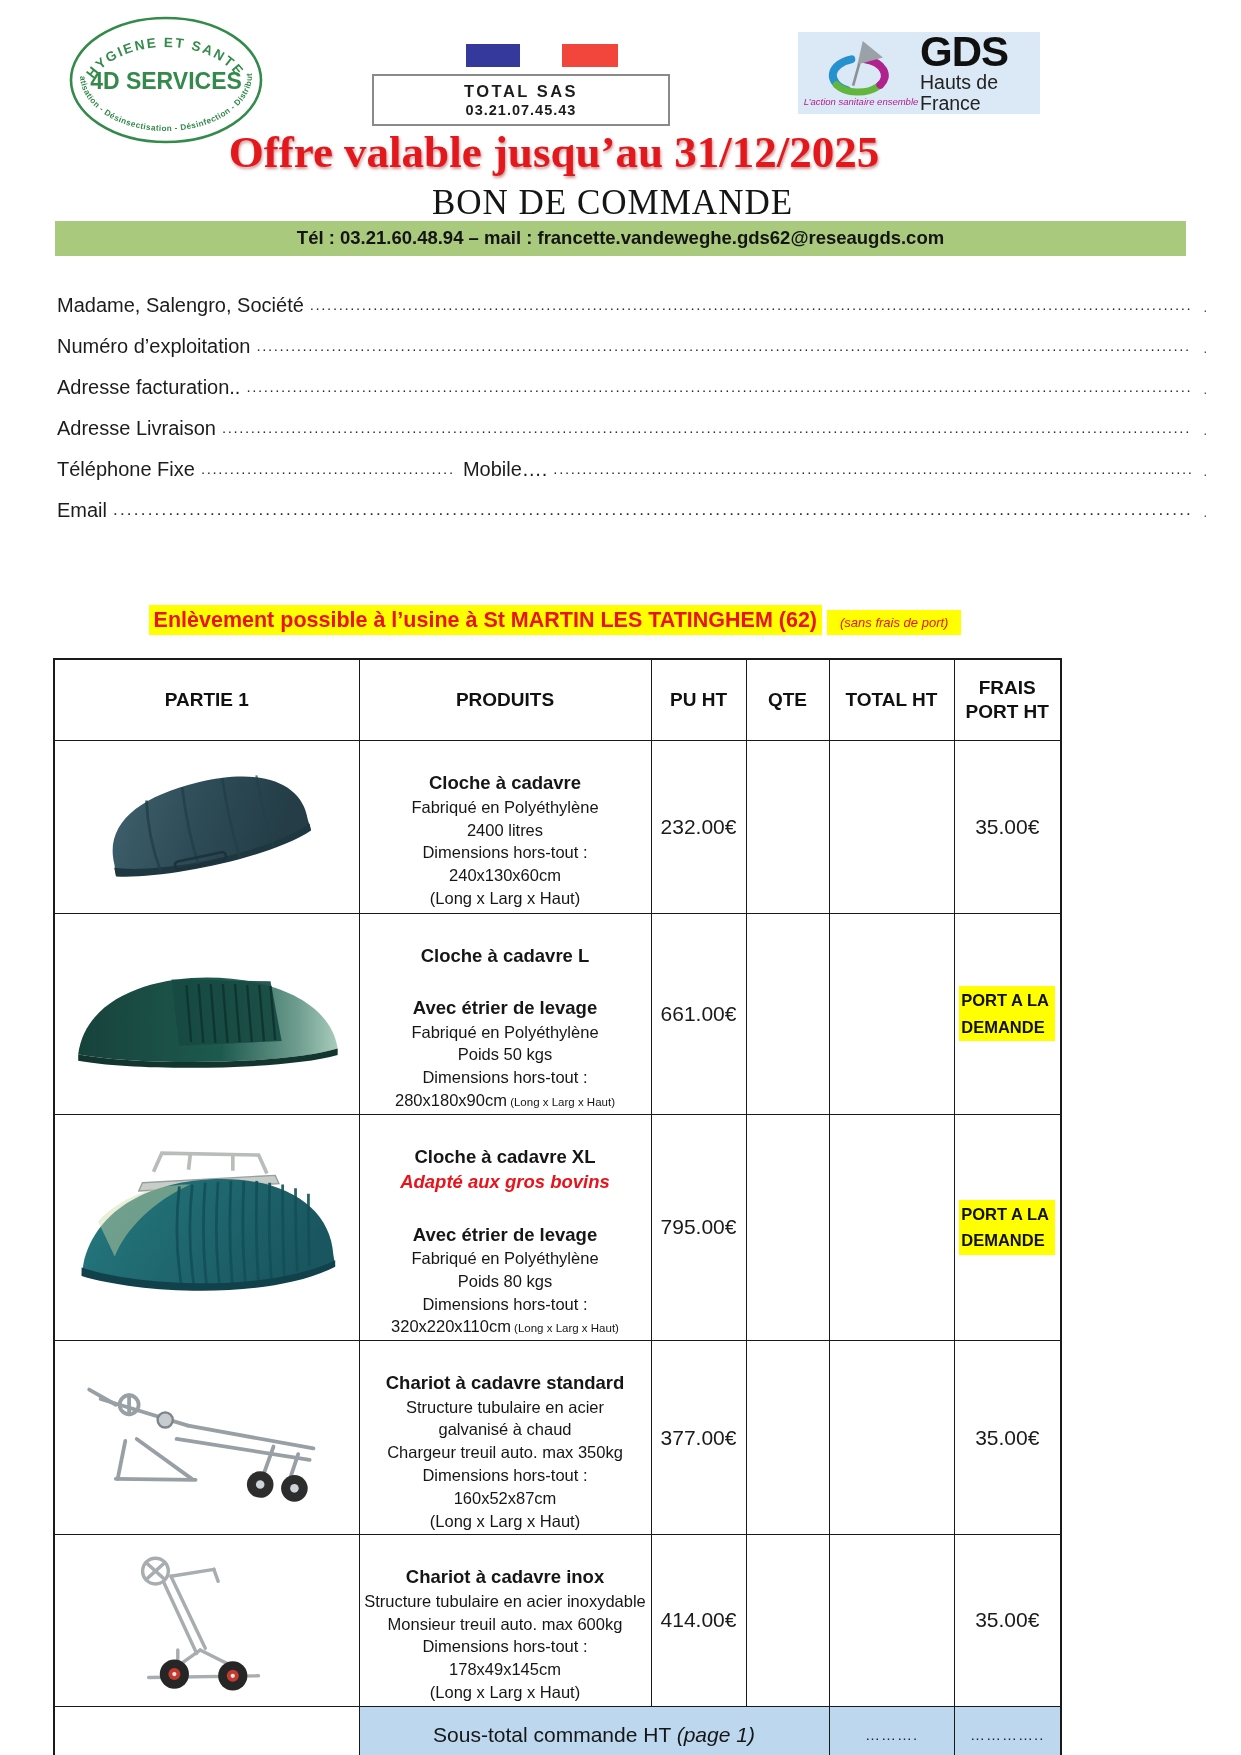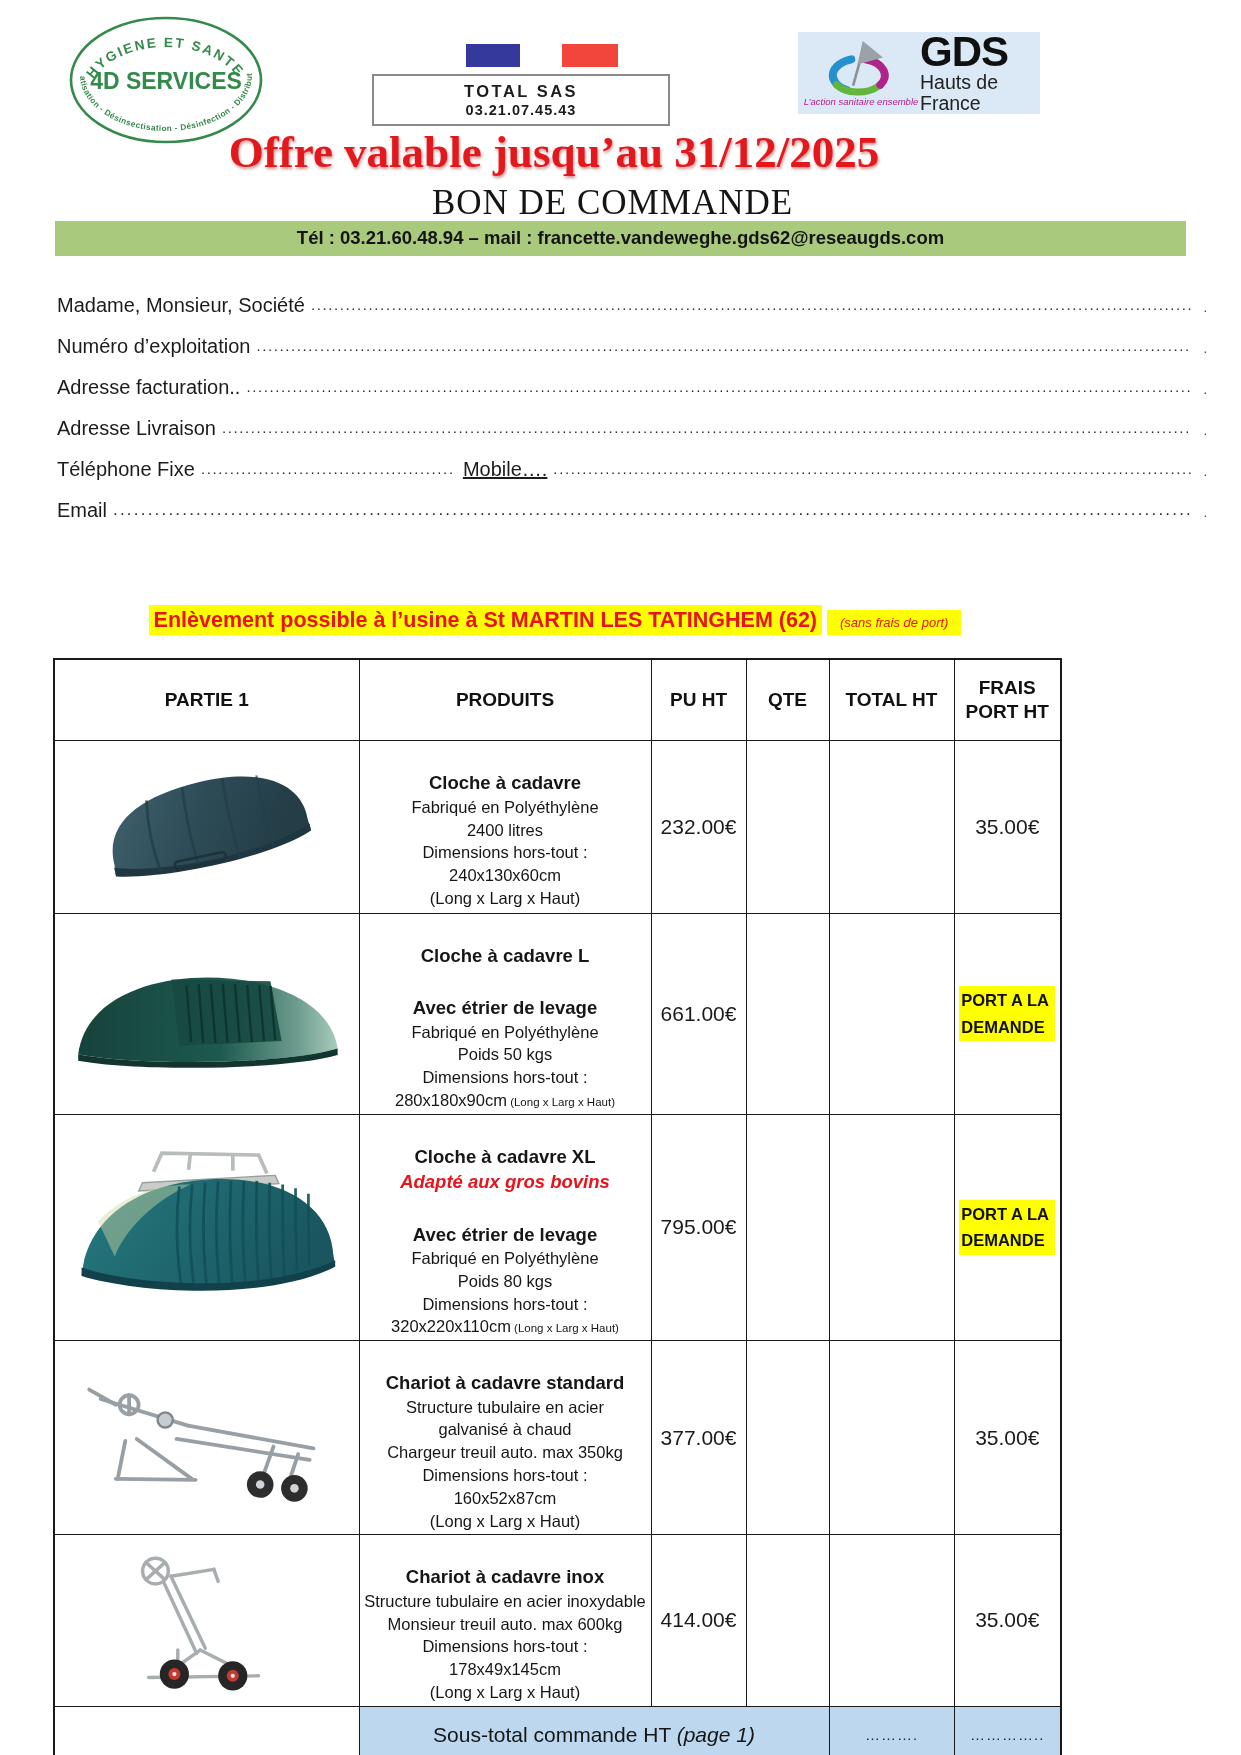--- a/index.html
+++ b/index.html
@@ -112,21 +112,21 @@
 
 <div class="abs offer-title">Offre valable jusqu’au 31/12/2025</div>
 <div class="abs doc-title">BON DE COMMANDE</div>
 
 <div class="abs banner">
   <div>Tél : 03.21.60.48.94 – mail : francette.vandeweghe.gds62@reseaugds.com</div>
 </div>
 
 <div class="abs form">
   <div class="frow">
-    <span class="flabel">Madame, Monsieur, Société</span>
+    <span class="flabel">Madame, Salengro, Société</span>
     <span class="leader">........................................................................................................................................................................................................................................................</span>
     <span class="endmark">.</span>
   </div>
   <div class="frow">
     <span class="flabel">Numéro d’exploitation</span>
     <span class="leader">........................................................................................................................................................................................................................................................</span>
     <span class="endmark">.</span>
   </div>
   <div class="frow">
     <span class="flabel">Adresse facturation..</span>
@@ -134,21 +134,21 @@
     <span class="endmark">.</span>
   </div>
   <div class="frow">
     <span class="flabel">Adresse Livraison</span>
     <span class="leader">........................................................................................................................................................................................................................................................</span>
     <span class="endmark">.</span>
   </div>
   <div class="frow">
     <span class="flabel">Téléphone Fixe</span>
     <span class="leader mid">........................................................................................................................................................................................................................................................</span>
-    <span class="flabel" style="padding-left:10px;text-decoration:underline;">Mobile….</span>
+    <span class="flabel" style="padding-left:10px;">Mobile….</span>
     <span class="leader">........................................................................................................................................................................................................................................................</span>
     <span class="endmark">.</span>
   </div>
   <div class="frow tight">
     <span class="flabel">Email</span>
     <span class="leader" style="font-size:17px;letter-spacing:2.2px;">........................................................................................................................................................................................................................................................</span>
     <span class="endmark">.</span>
   </div>
 </div>
 

